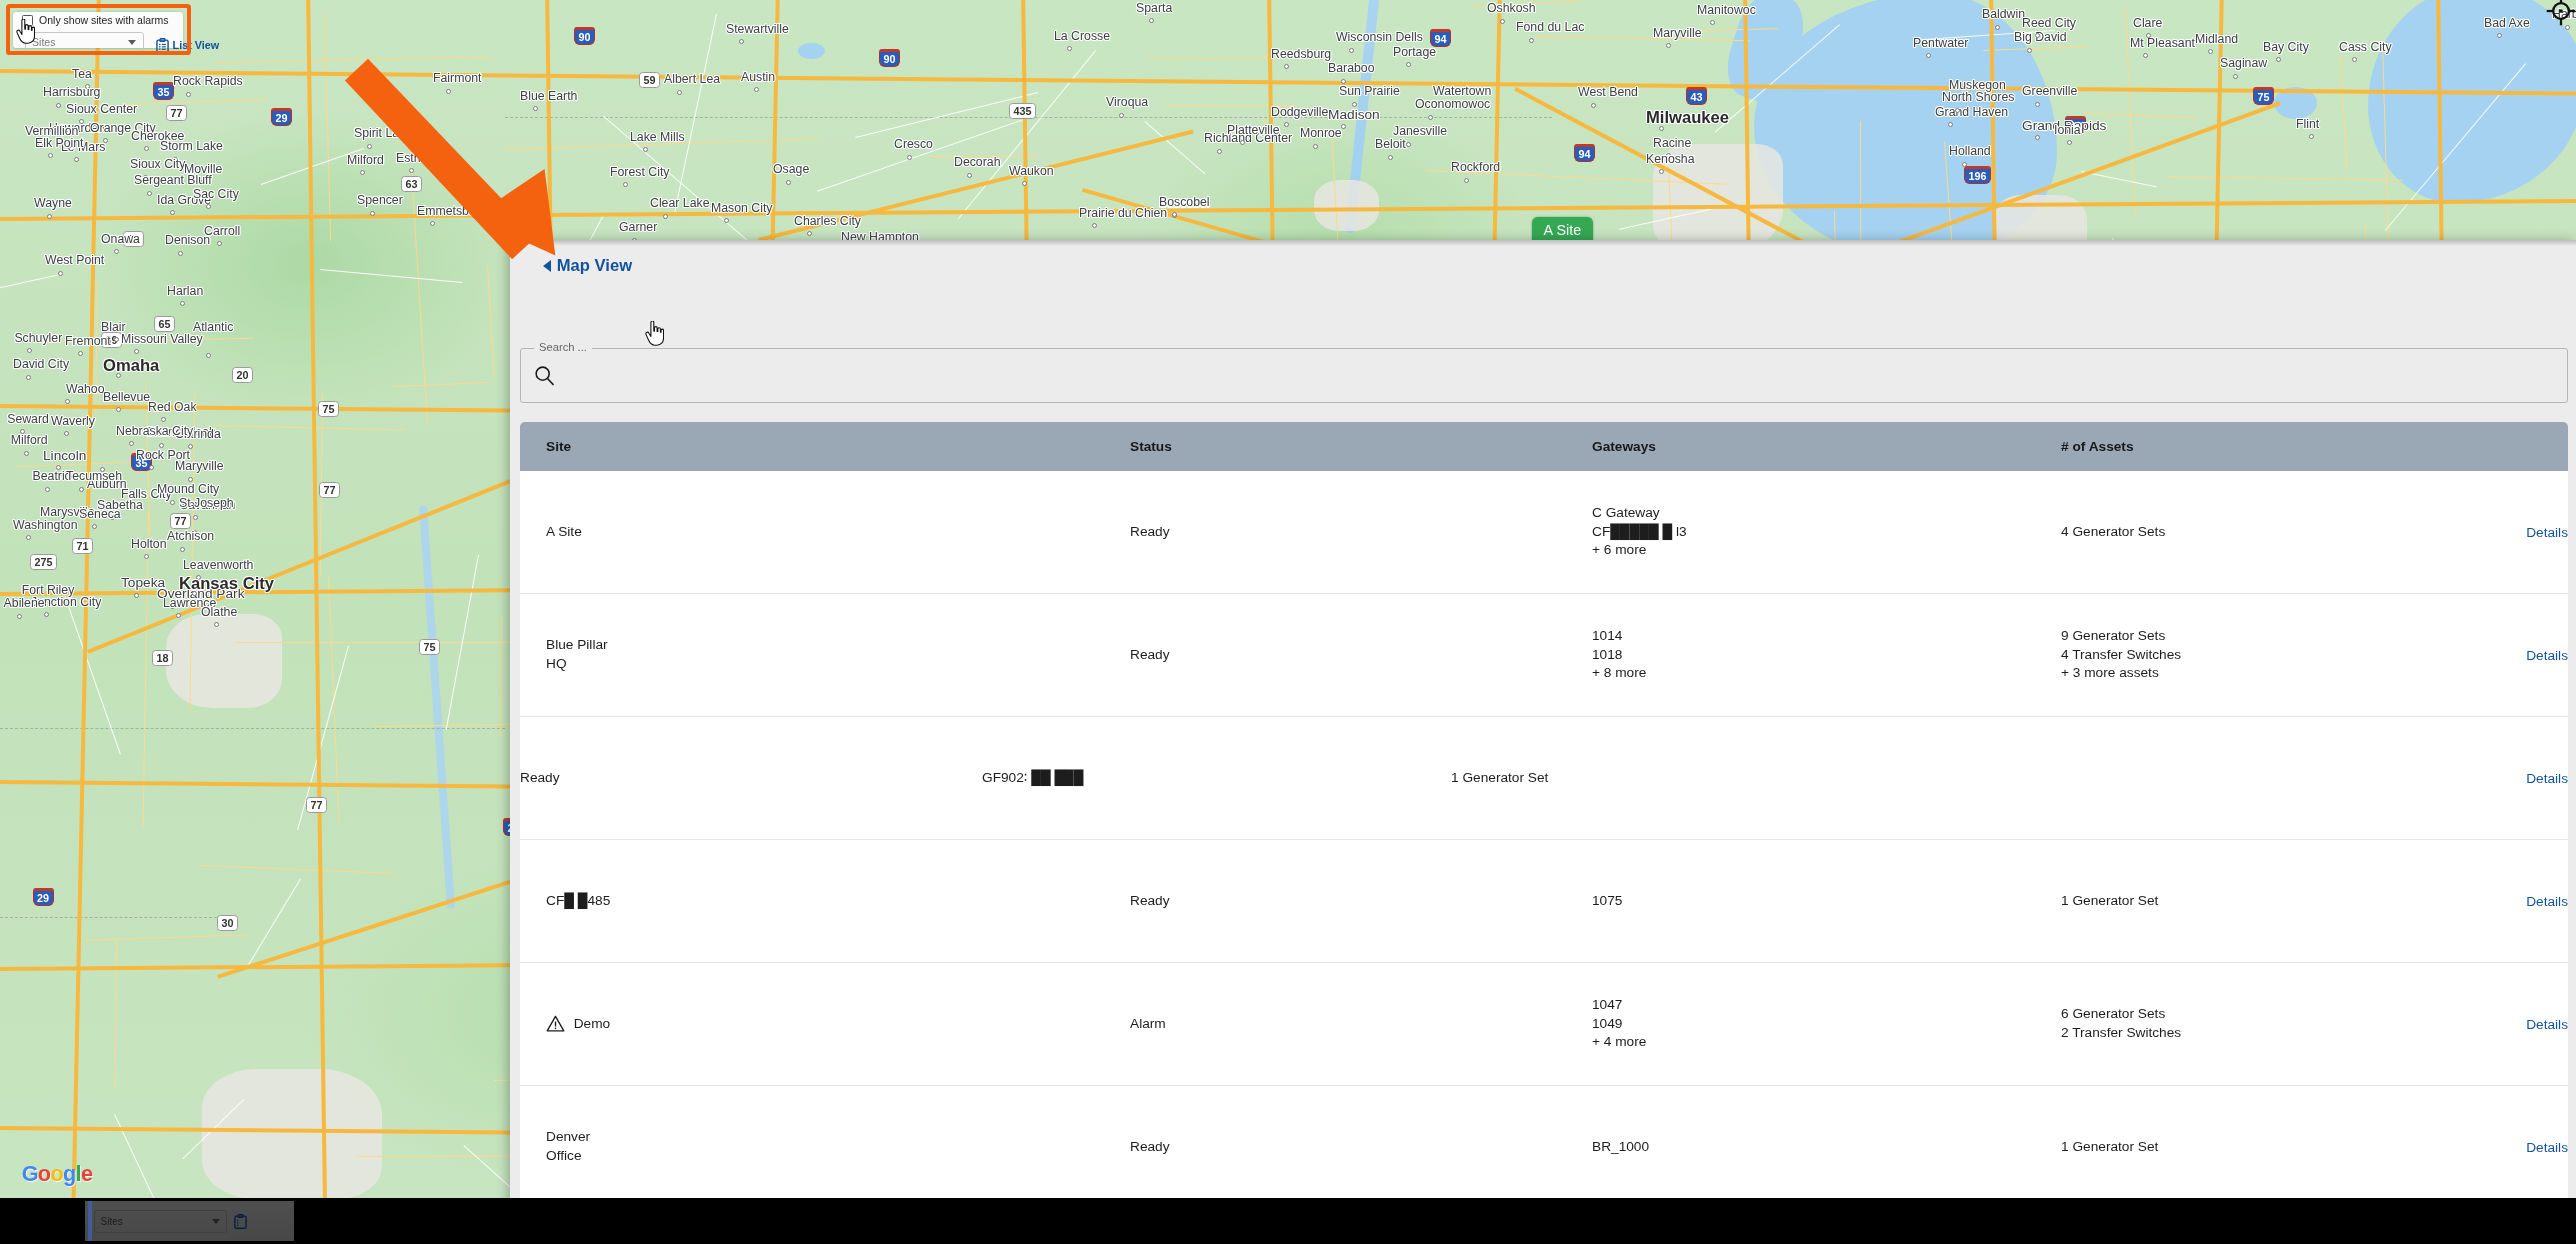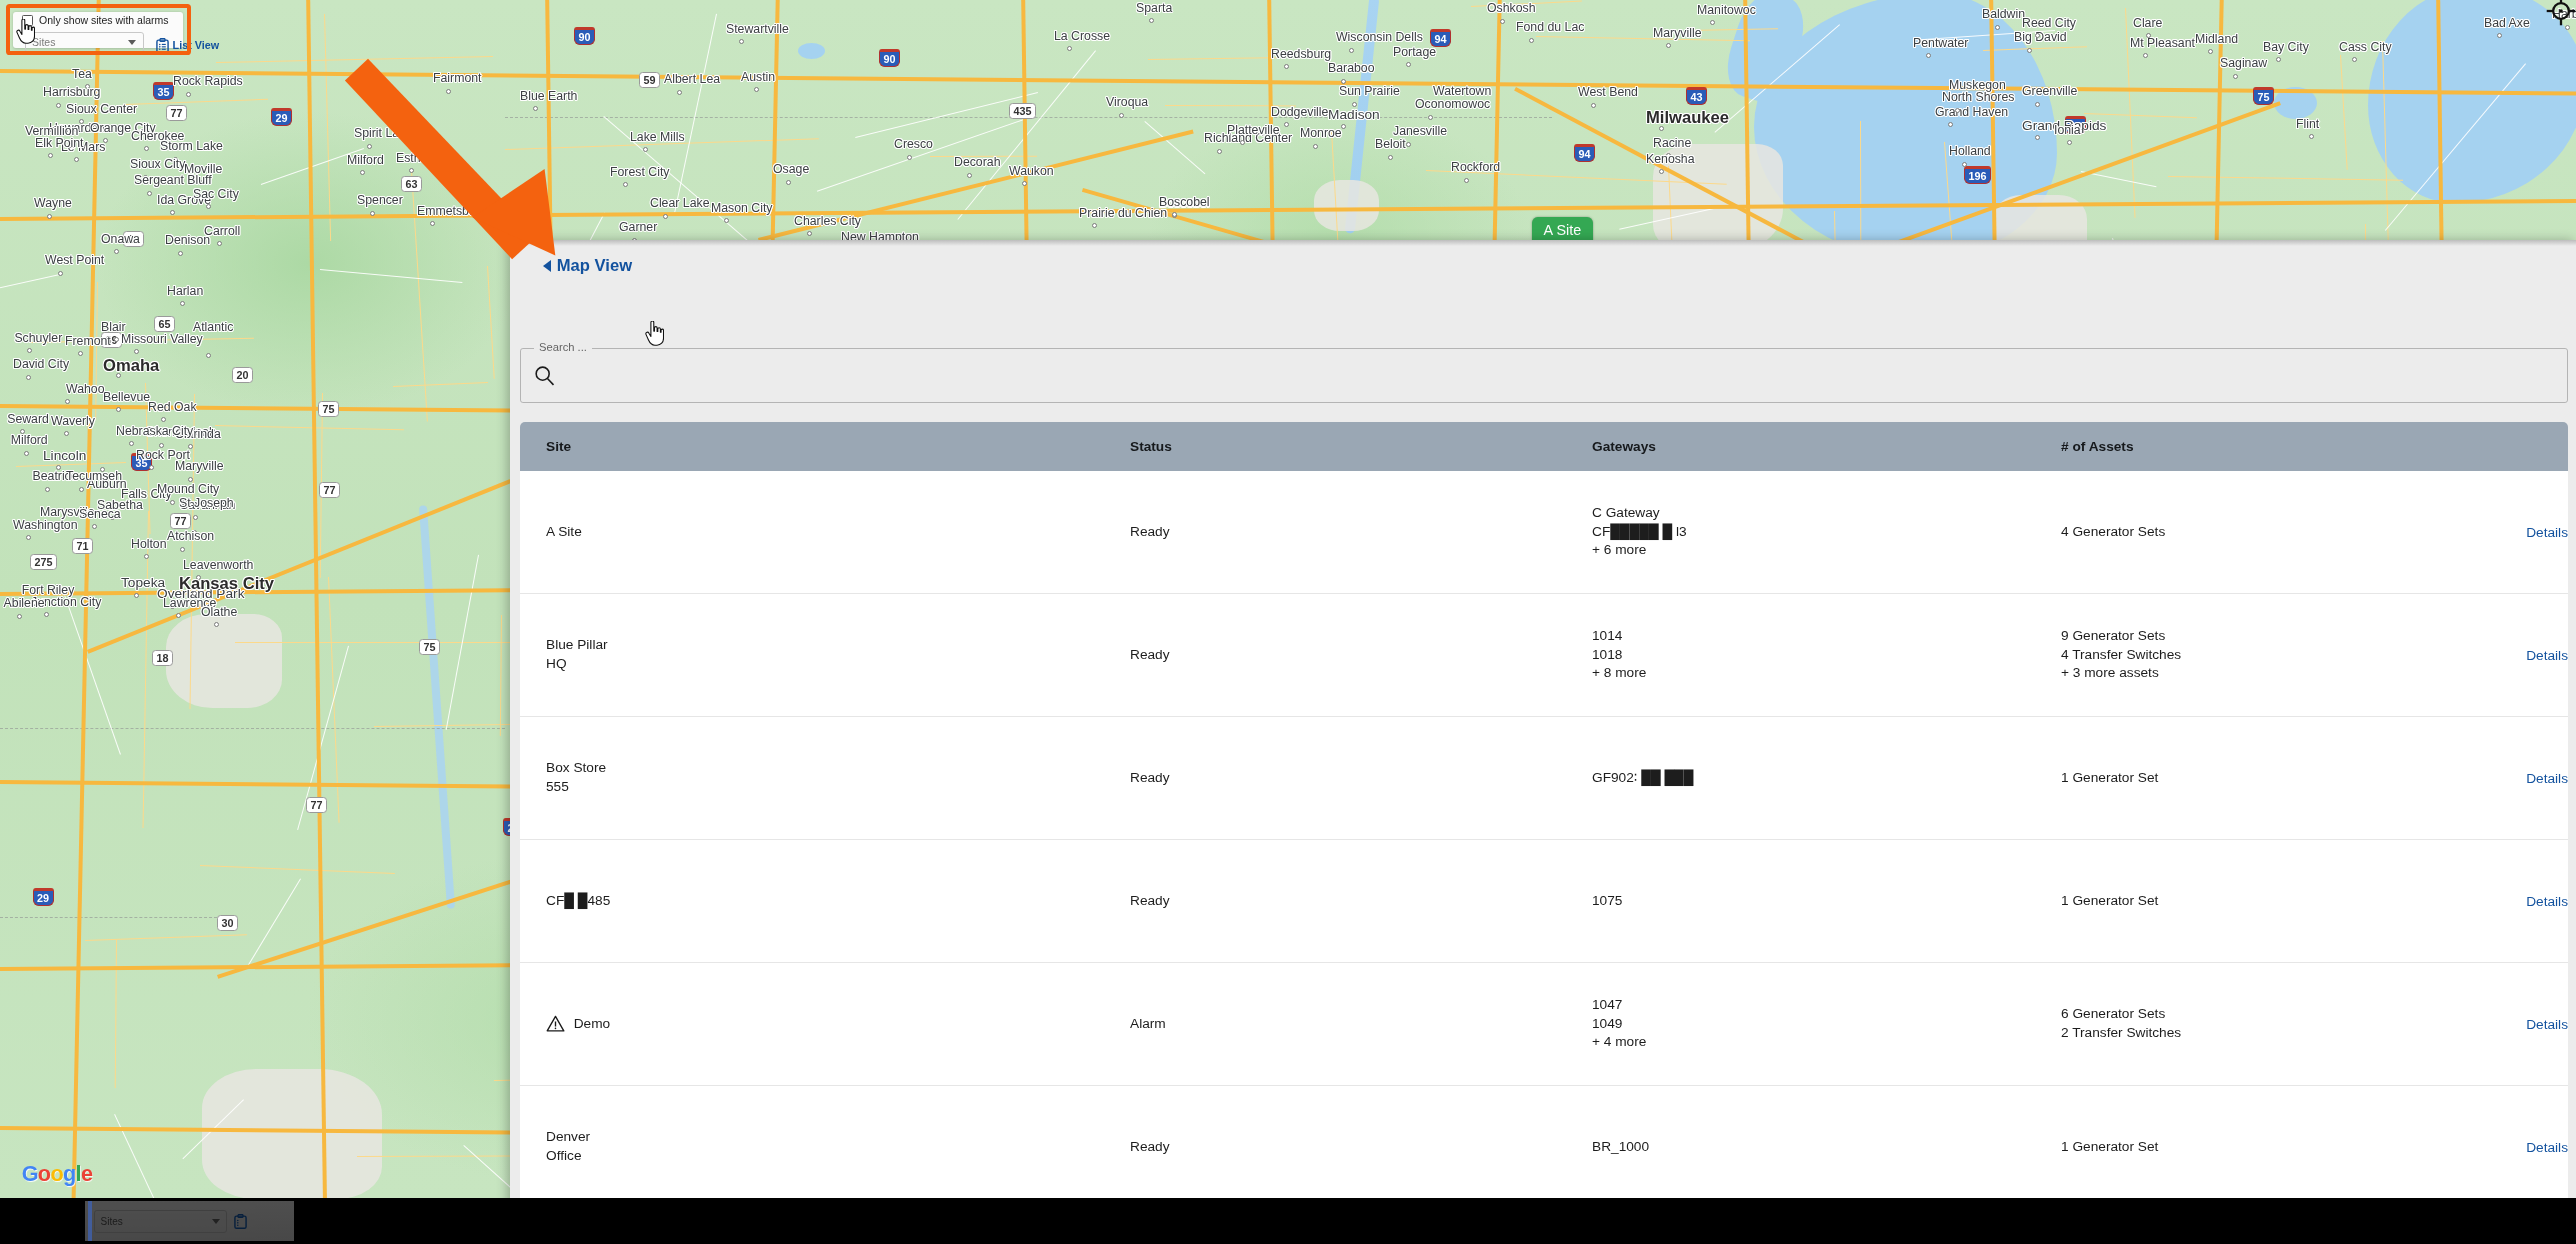--- a/index.html
+++ b/index.html
@@ -894,29 +894,20 @@
        <div class="c-assets">
          <div class="cellline">9 Generator Sets</div>
               <div class="cellline">4 Transfer Switches</div>
               <div class="cellline">+ 3 more assets</div>
        </div>
        <div class="c-det">
          <span class="details-link">Details</span>
        </div>
           </div>
           <div class="trow">
-            <div class="c-site">
-         <div class="site-with-icon">
-
-           <div>
-                  <div class="cellline">Box Store</div>
-                  <div class="cellline">555</div>
-                </div>
-         </div>
-       </div>
        <div class="c-status">
          <div class="cellline">Ready</div>
        </div>
        <div class="c-gw">
          <div class="cellline">GF902∶    ██  ███</div>
        </div>
        <div class="c-assets">
          <div class="cellline">1 Generator Set</div>
        </div>
        <div class="c-det">

